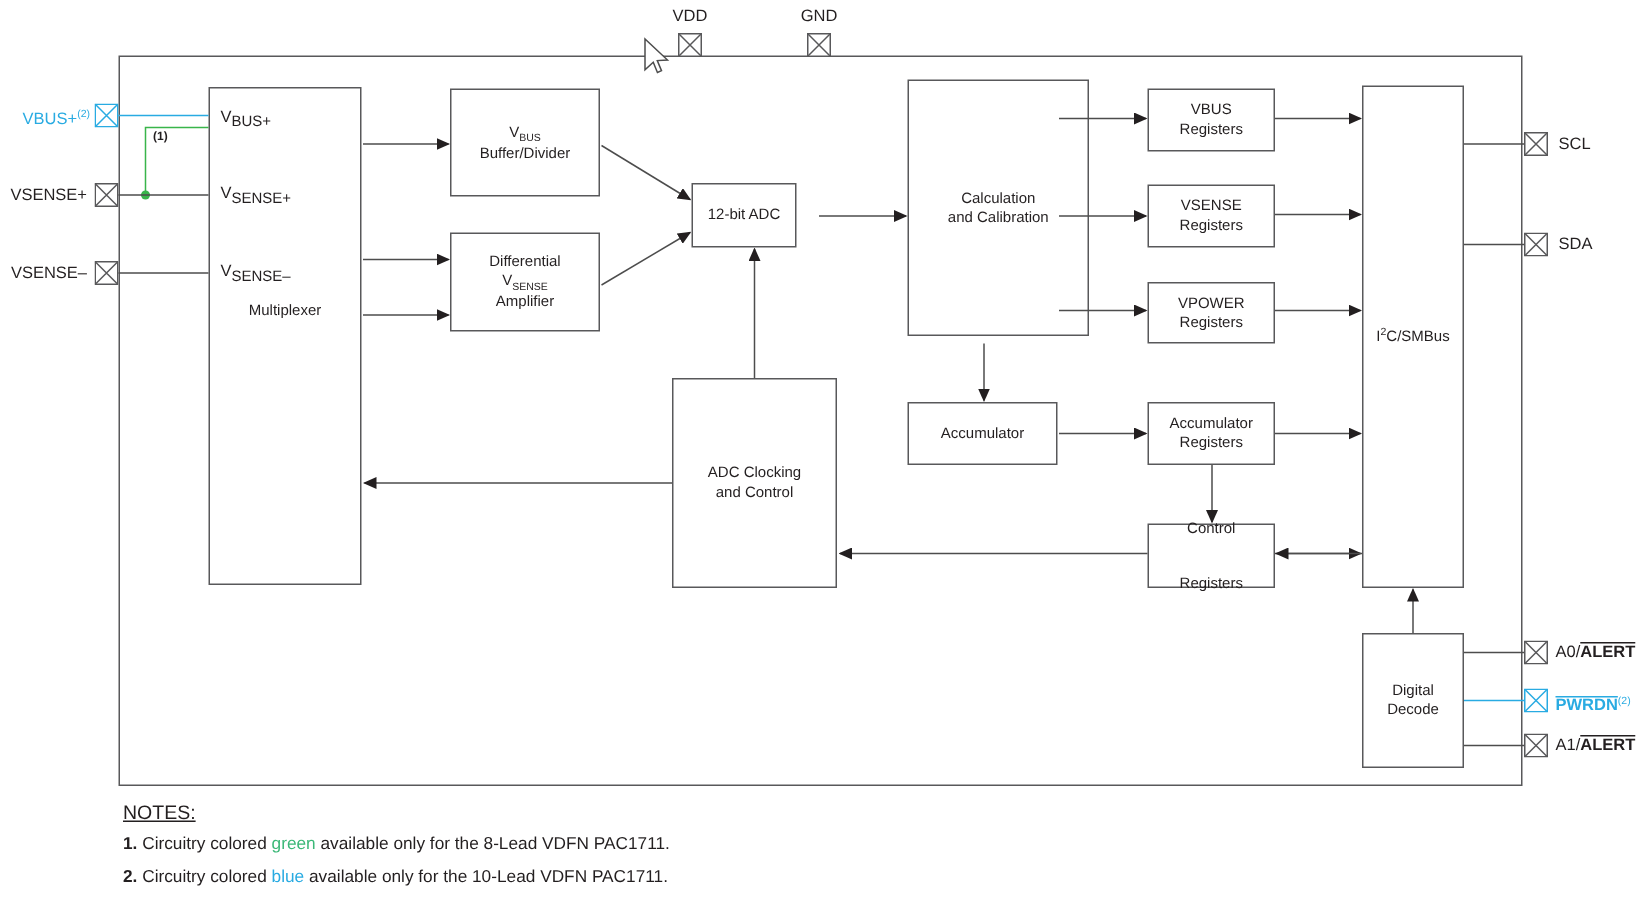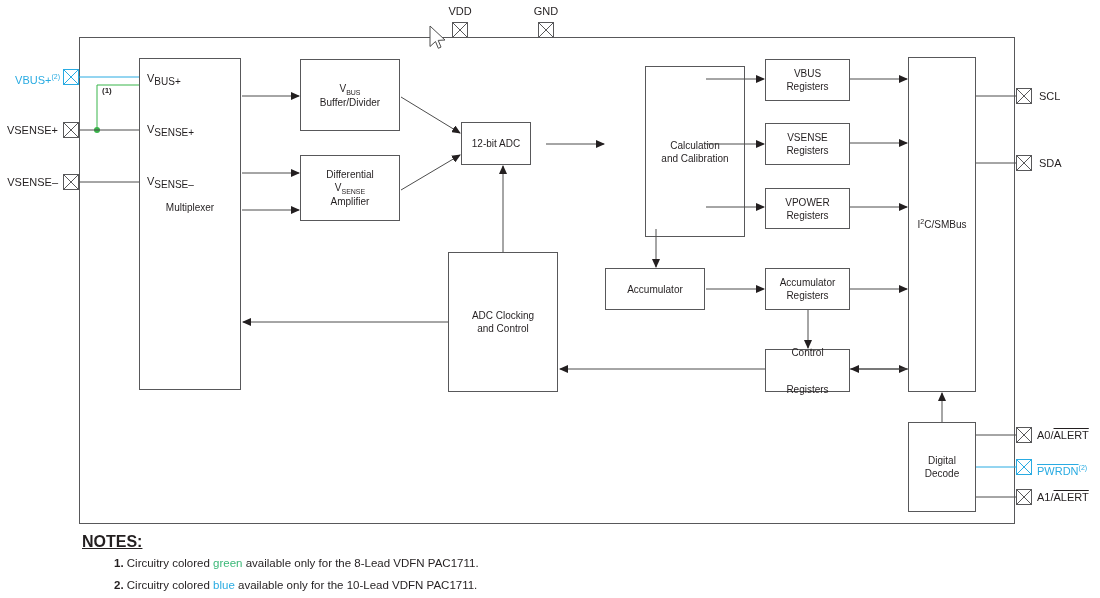--- a/index.html
+++ b/index.html
@@ -13,31 +13,31 @@
   .block sub{font-size:7px;line-height:1;}
   .block sup{font-size:7px;line-height:1;}
   .mux-in{position:absolute;left:7px;font-size:11px;line-height:13px;white-space:nowrap;}
   .mux-in sub{font-size:10px;}
   .mux-title{position:absolute;left:0;width:100%;text-align:center;font-size:10px;}
   .pin{position:absolute;width:16px;height:16px;color:#58585a;}
   .pin.blue{color:#29abe2;}
   .pin svg{display:block;}
   .pin-label{position:absolute;font-size:11px;line-height:13px;white-space:nowrap;color:#231f20;}
   .pin-label.blue{color:#29abe2;}
-  .pin-label .ov{text-decoration:overline;}
+  .pin-label .ov{text-decoration:overline;font-weight:bold;}
   .pin-label sup{font-size:7px;}
   .right-align{text-align:right;}
   .center-align{text-align:center;}
   .wires{position:absolute;left:0;top:0;pointer-events:none;}
   .wires line,.wires polyline{stroke:#4d4d4d;stroke-width:1;fill:none;}
   .wires .blue-wire{stroke:#29abe2;}
   .wires .green-wire{stroke:#39b54a;}
   .notes{position:absolute;left:82px;top:535px;font-size:11.5px;line-height:14px;color:#231f20;}
-  .notes-heading{font-weight:bold;text-decoration:underline;font-size:16px;margin-bottom:7px;}
-  .note{margin-bottom:8px;margin-left:32px;}
+  .notes-heading{font-weight:normal;text-decoration:underline;font-size:13px;margin-bottom:7px;}
+  .note{margin-bottom:8px;}
   .note b{font-weight:bold;}
   .note .green{color:#3cb878;}
   .note .blue{color:#29abe2;}
 </style>
 </head>
 <body>
 
 <div class="stage">
 
   <div class="chip-boundary"></div>
@@ -62,21 +62,21 @@
 
   <div class="block" style="left:461px;top:122px;width:70px;height:43px;">
     <div>12-bit ADC</div>
   </div>
 
   <div class="block" style="left:448px;top:252px;width:110px;height:140px;">
     <div>ADC Clocking</div>
     <div>and Control</div>
   </div>
 
-  <div class="block" style="left:605px;top:66px;width:100px;height:171px;margin-left:40px;">
+  <div class="block" style="left:605px;top:53px;width:121px;height:171px;">
     <div>Calculation</div>
     <div>and Calibration</div>
   </div>
 
   <div class="block" style="left:605px;top:268px;width:100px;height:42px;">
     <div>Accumulator</div>
   </div>
 
   <div class="block" style="left:765px;top:59px;width:85px;height:42px;">
     <div>VBUS</div>

